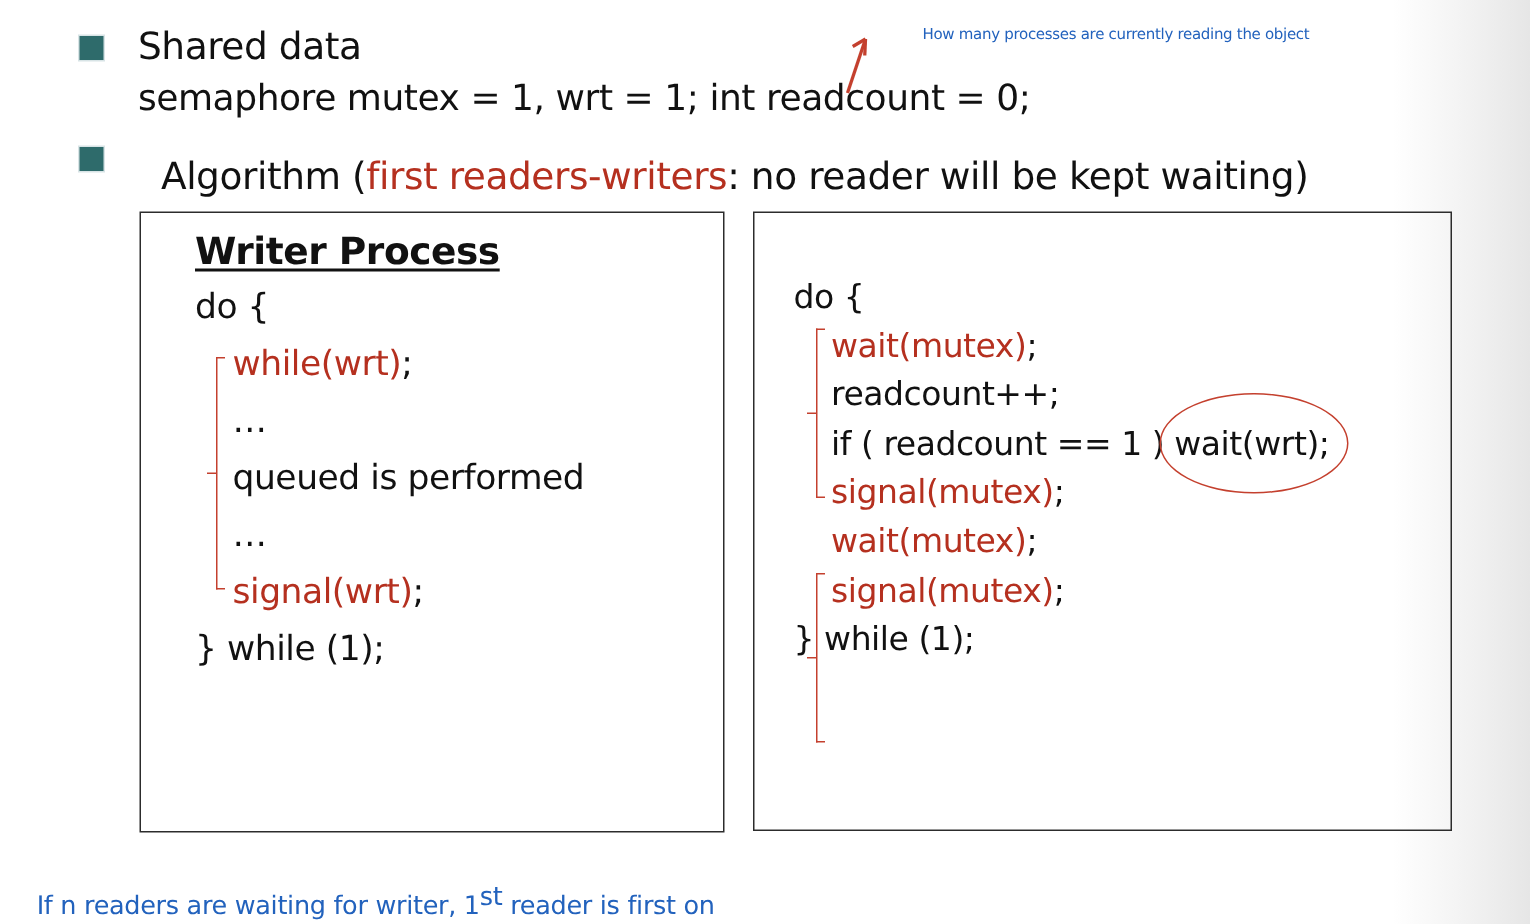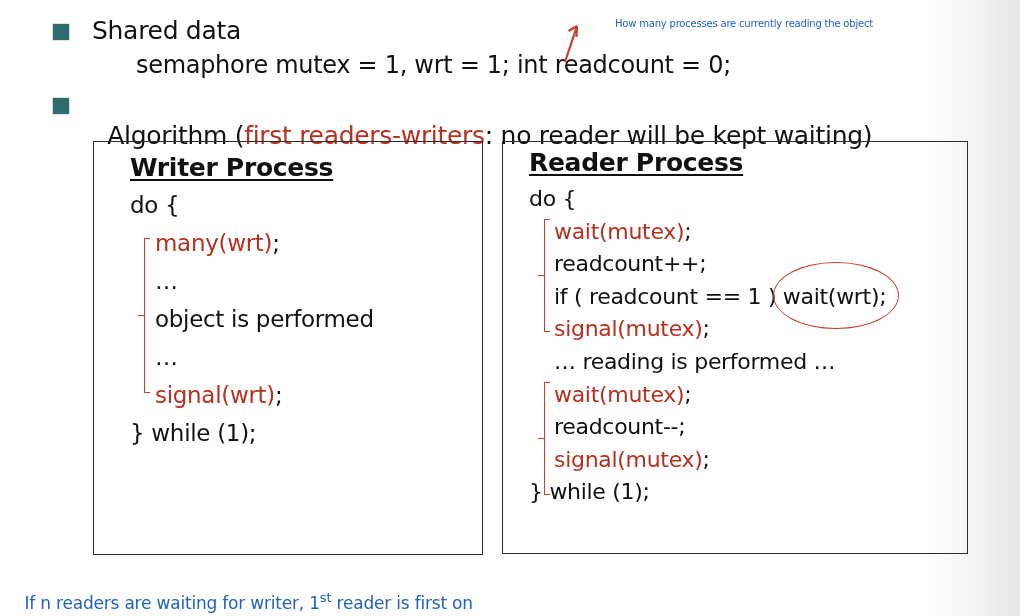--- a/index.html
+++ b/index.html
@@ -15,21 +15,21 @@
   body{
     position:relative;
     font-family:"DejaVu Sans","Liberation Sans",sans-serif;
     color:var(--ink);
     background:linear-gradient(90deg,#ffffff 0%,#ffffff 91%,#f2f2f2 96%,#e6e6e6 100%);
     overflow:hidden;
   }
   .abs{position:absolute;}
   .bullet-square{width:16px;height:16px;background:var(--teal);box-shadow:0 0 0 1px #d8e4e6;}
   .h1{font-size:25px;letter-spacing:-0.3px;}
-  .topcode{font-size:24px;letter-spacing:-0.3px;margin-left:44px;}
+  .topcode{font-size:24px;letter-spacing:-0.3px;}
   .red{color:var(--red-text);}
   .annotation{font-size:10px;color:var(--blue);letter-spacing:-0.2px;margin-left:27px;}
   .procbox{
     border:1.5px solid var(--box-border);
     background:transparent;
   }
   .boxtitle{
     font-weight:bold;
     font-size:25px;
     letter-spacing:-0.3px;
@@ -64,68 +64,65 @@
     border-radius:50%;
     pointer-events:none;
   }
   .footnote{
     font-size:17px;
     line-height:24px;
     color:var(--blue);
     letter-spacing:-0.2px;
     white-space:pre-wrap;
   }
-  .footnote sup{font-size:13px;}
+  .footnote sup{font-size:17px;}
 </style>
 </head>
 <body>
 
 <div class="abs bullet-square" style="left:53px;top:24px;"></div>
 <div class="abs h1" style="left:92px;top:16px;">Shared data</div>
 <div class="abs topcode" style="left:92px;top:51px;">semaphore mutex = 1, wrt = 1; int readcount = 0;</div>
 
 <svg class="abs" style="left:556px;top:16px;" width="30" height="48" viewBox="0 0 30 48">
   <path d="M9 46 L21 10" stroke="#c4402e" stroke-width="2.2" fill="none"></path>
   <path d="M21 10 L12.5 15" stroke="#c4402e" stroke-width="2.2" fill="none"></path>
   <path d="M21 10 L20.5 21" stroke="#c4402e" stroke-width="2.2" fill="none"></path>
 </svg>
 <div class="abs annotation" style="left:588px;top:18px;">How many processes are currently reading the object</div>
 
 <div class="abs bullet-square" style="left:53px;top:98px;"></div>
-<div class="abs h1" style="left:92px;top:92px;white-space:pre;">
+<div class="abs h1" style="left:92px;top:74px;white-space:pre;">
   <span>Algorithm (</span><span class="red">first readers-writers</span><span>: no reader will be kept waiting)</span>
 </div>
 
 <div class="abs procbox writer" style="left:93px;top:141px;width:390px;height:414px;">
   <div class="abs boxtitle" style="left:36px;top:11px;">Writer Process</div>
   <div class="codelines" style="left:36px;top:44px;right:6px;">
     <div class="cl"><span>do {</span></div>
-    <div class="cl ind"><span class="red">many(wrt)</span><span>;</span></div>
+    <div class="cl ind"><span class="red">while(wrt)</span><span>;</span></div>
     <div class="cl ind"><span>…</span></div>
-    <div class="cl ind"><span>object is performed</span></div>
+    <div class="cl ind"><span>queued is performed</span></div>
     <div class="cl ind"><span>…</span></div>
     <div class="cl ind"><span class="red">signal(wrt)</span><span>;</span></div>
     <div class="cl"><span>} while (1);</span></div>
   </div>
   <div class="bracket" style="left:50px;top:96px;height:155px;">
       <div class="tick"></div>
     </div>
 </div>
 
 <div class="abs procbox reader" style="left:502px;top:141px;width:466px;height:413px;">
-  <div class="abs boxtitle" style="left:26px;top:6px;">Reader Process</div>
   <div class="codelines" style="left:26px;top:41px;right:4px;">
     <div class="cl"><span>do {</span></div>
     <div class="cl ind"><span class="red">wait(mutex)</span><span>;</span></div>
     <div class="cl ind"><span>readcount++;</span></div>
     <div class="cl ind"><span>if ( readcount == 1 ) </span><span class="circled"><span>wait(wrt);</span></span></div>
     <div class="cl ind"><span class="red">signal(mutex)</span><span>;</span></div>
-    <div class="cl ind"><span>… reading is performed …</span></div>
     <div class="cl ind"><span class="red">wait(mutex)</span><span>;</span></div>
-    <div class="cl ind"><span>readcount--;</span></div>
     <div class="cl ind"><span class="red">signal(mutex)</span><span>;</span></div>
     <div class="cl"><span>} while (1);</span></div>
   </div>
   <div class="bracket" style="left:41px;top:77px;height:113px;">
       <div class="tick"></div>
     </div>
   <div class="bracket" style="left:41px;top:240px;height:113px;">
       <div class="tick"></div>
     </div>
 </div>

